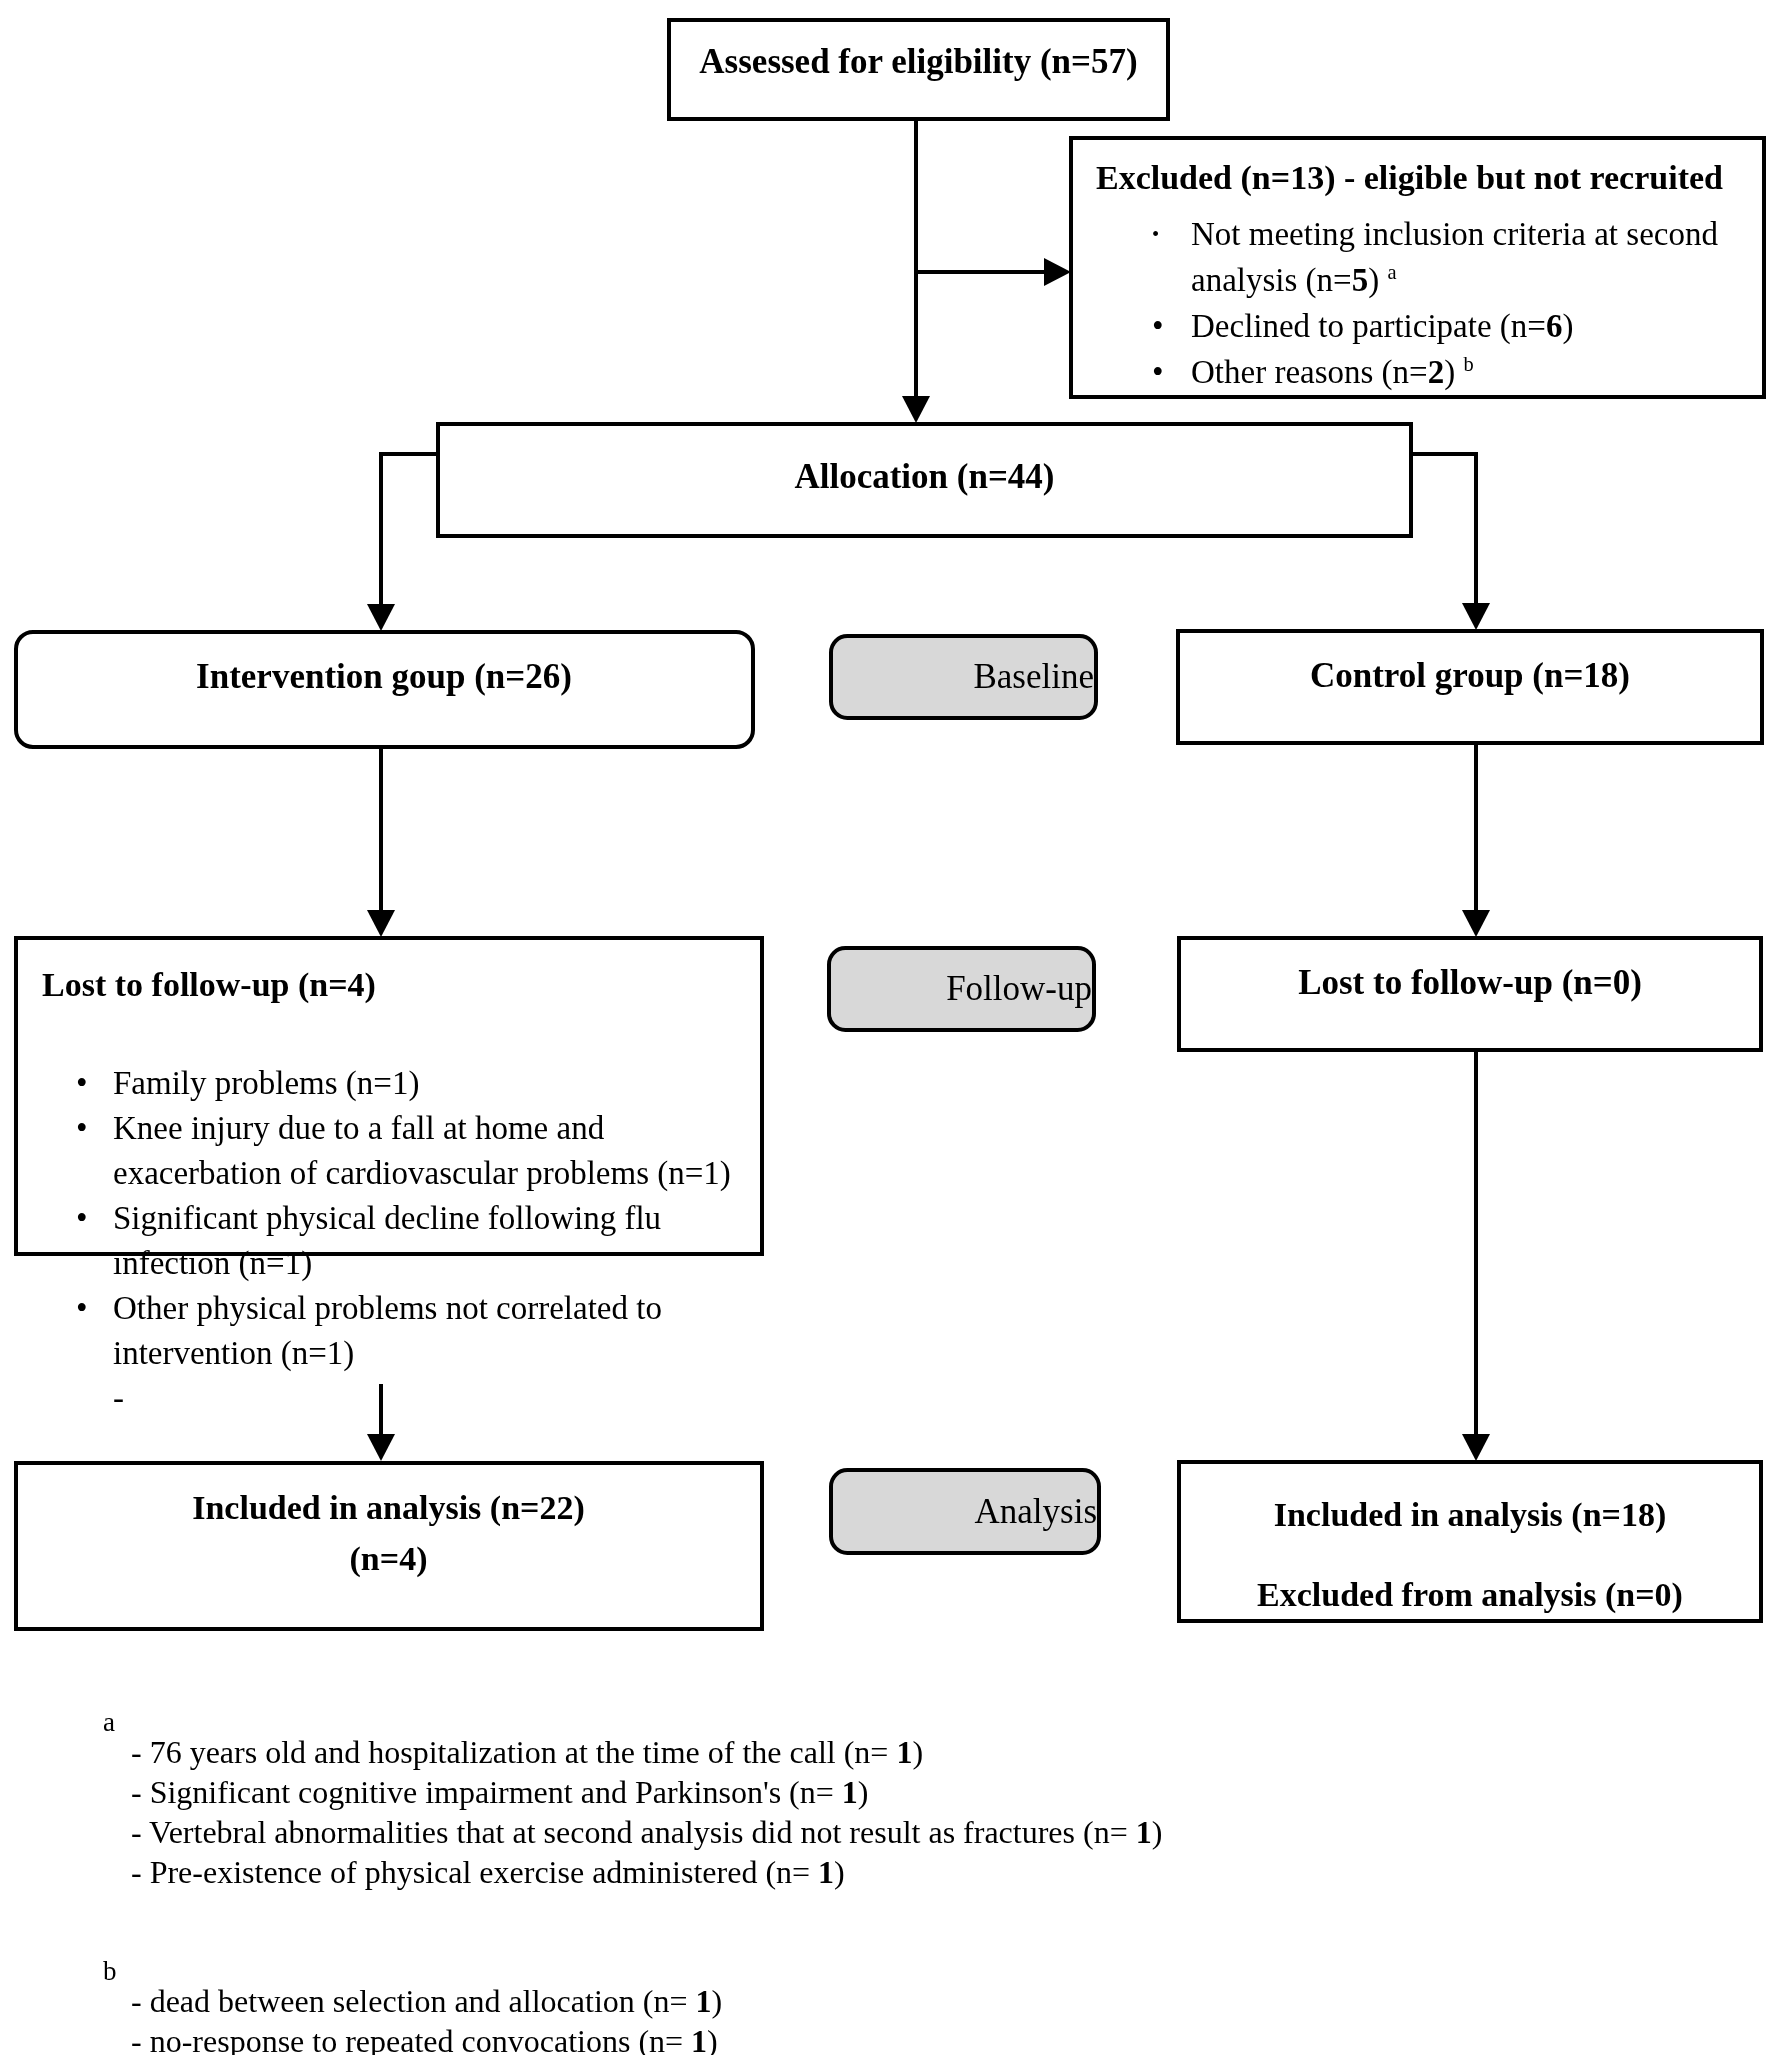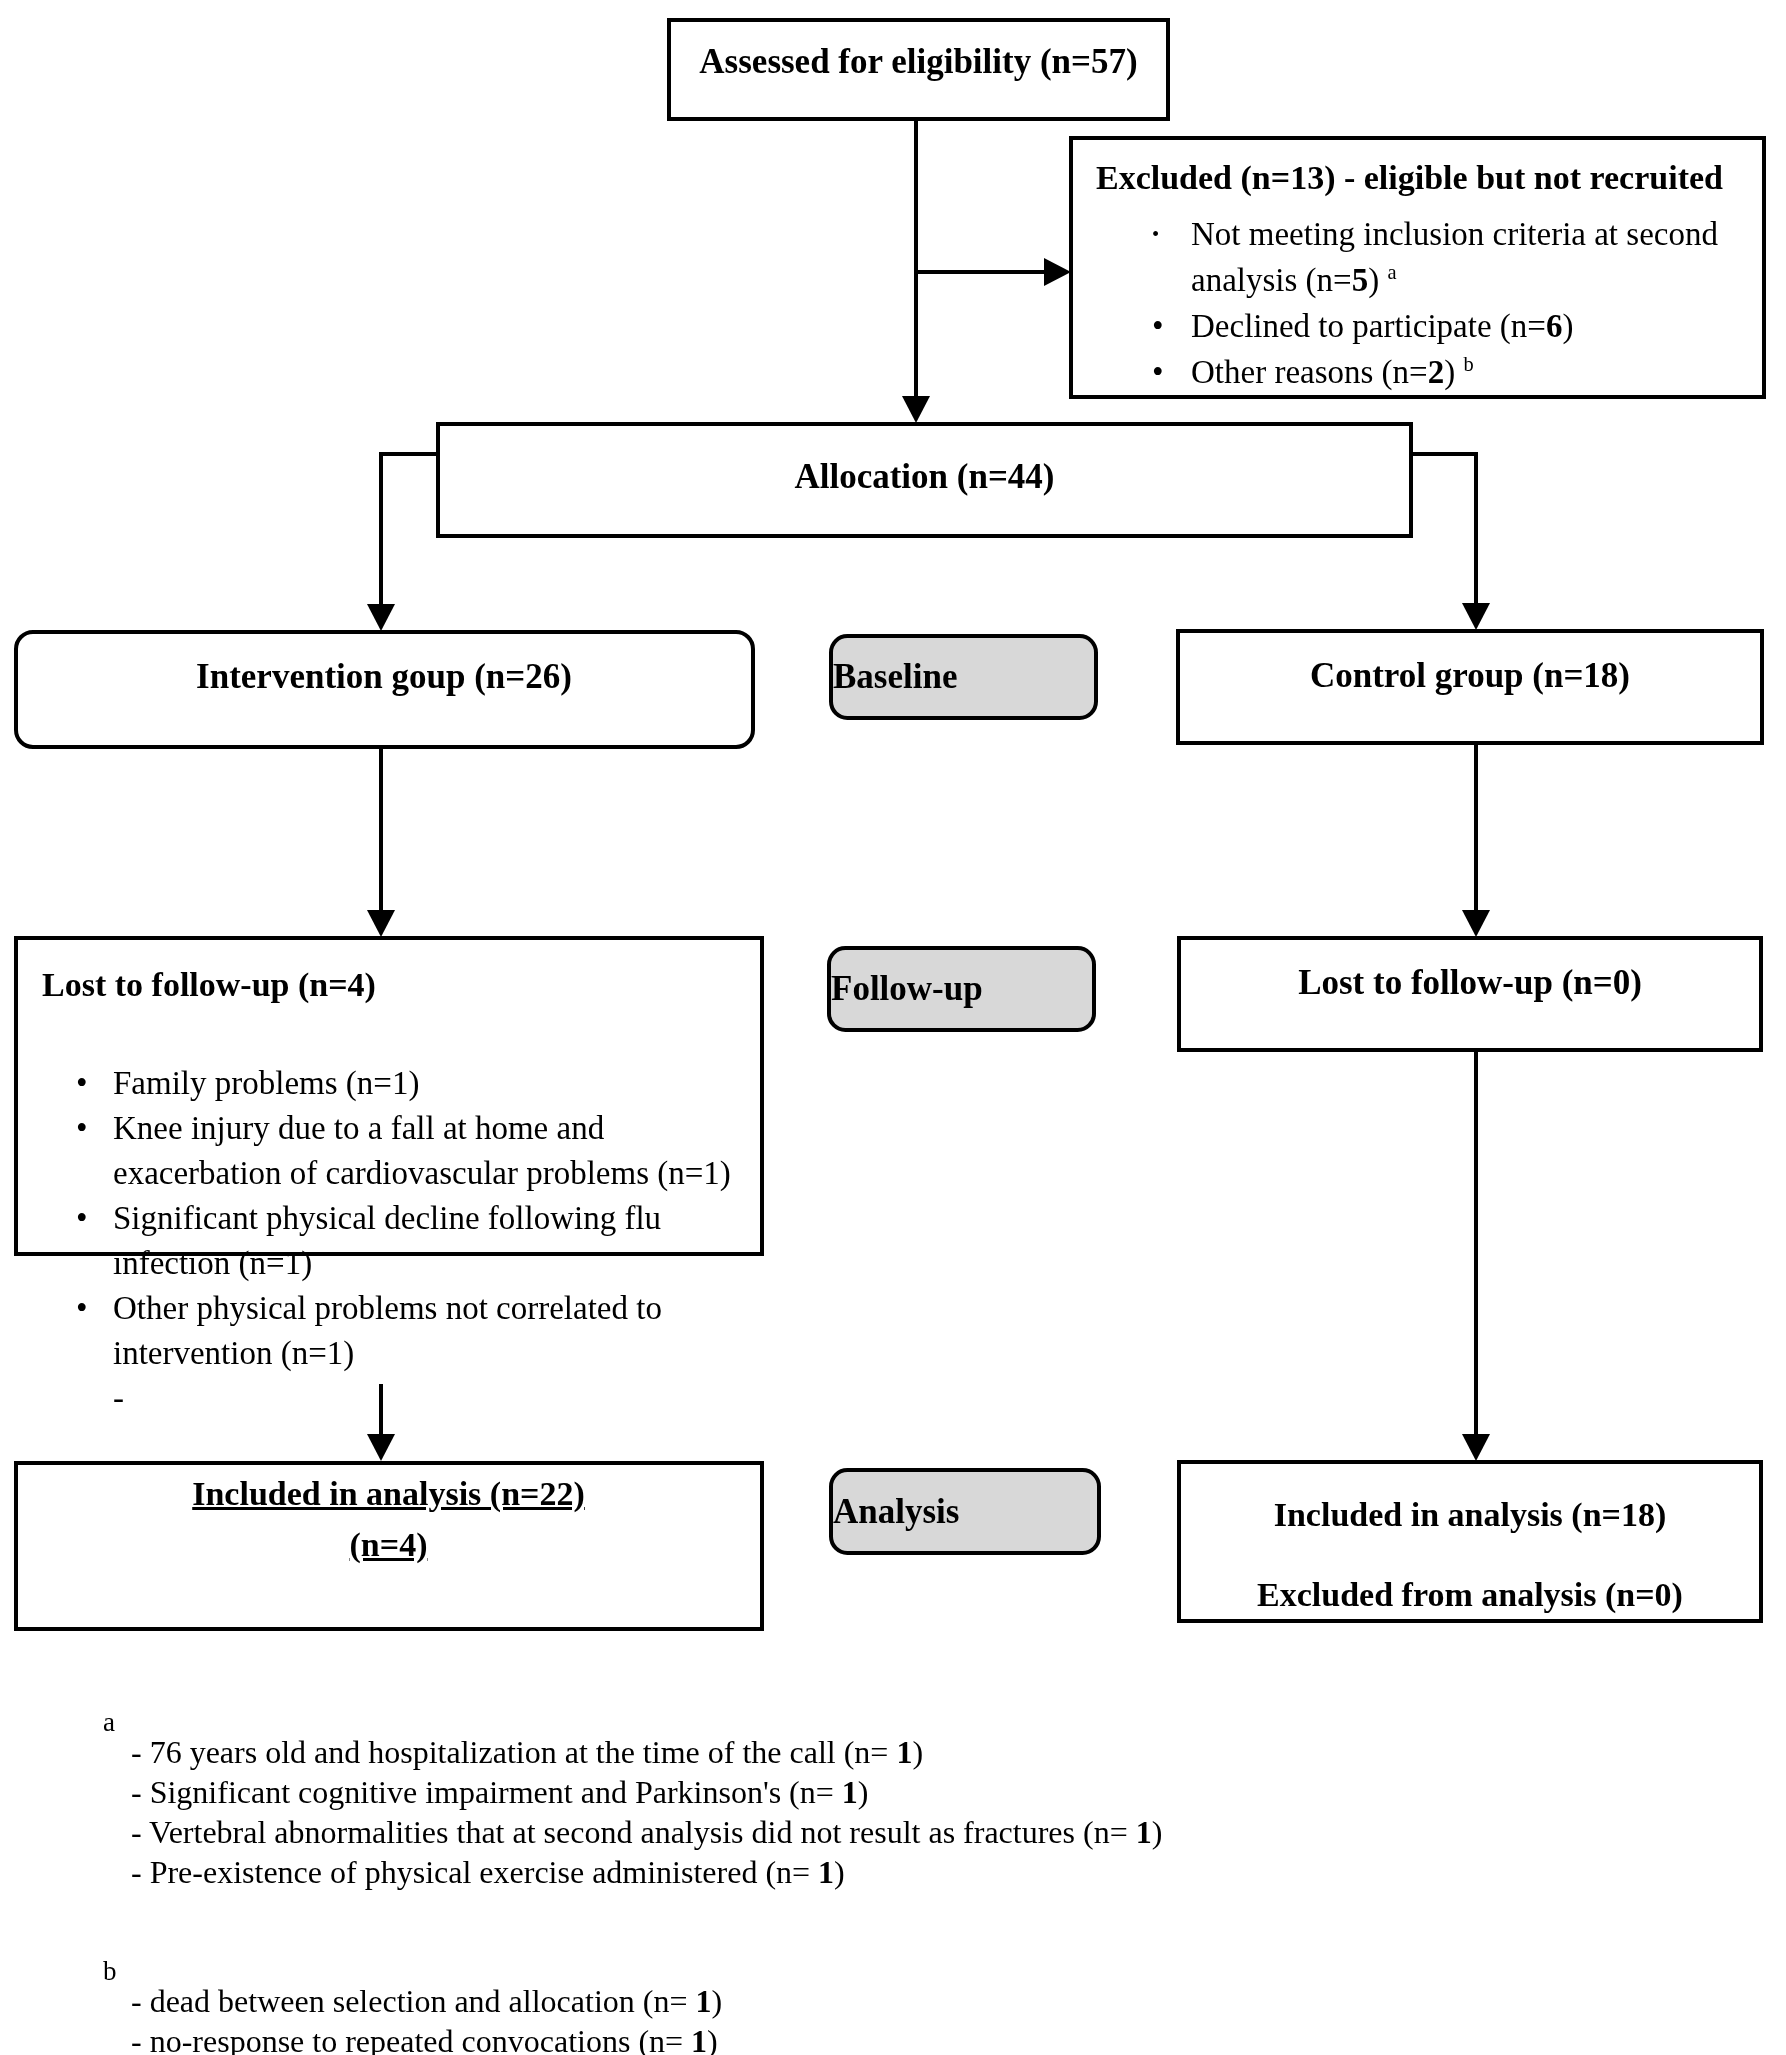--- a/index.html
+++ b/index.html
@@ -21,22 +21,22 @@
     text-align:center;
     font-weight:bold;font-size:35px;line-height:1.15;
     padding-top:23px;
   }
   .stage{
     position:absolute;
     background:var(--stage-fill,#d8d8d8);
     border:4.9px solid var(--line,#000000);
     border-radius:18.4px;
     box-sizing:border-box;
-    display:flex;align-items:center;justify-content:flex-start;
-    font-weight:bold;font-size:35px;
+    display:flex;align-items:center;justify-content:flex-end;
+    font-weight:normal;font-size:35px;
   }
   .line{position:absolute;background:var(--line,#000000);}
   .arrow-down{
     position:absolute;width:0;height:0;
     border-left:14px solid transparent;
     border-right:14px solid transparent;
     border-top:27px solid var(--line,#000000);
   }
   .arrow-right{
     position:absolute;width:0;height:0;
@@ -59,21 +59,21 @@
   .marker.dot::before{content:"\2022";}
   .marker.small::before{content:"\2022";font-size:62%;vertical-align:30%;}
   .marker.none::before{content:"";}
   .li-text{flex:1;}
   sup{font-size:62%;vertical-align:super;line-height:0;}
   
   .analysis-lines{
     display:flex;flex-direction:column;align-items:center;justify-content:flex-start;
     text-align:center;font-weight:bold;font-size:34px;line-height:51px;
   }
-  #analysis-intervention-box.analysis-lines{padding-top:3px;text-decoration:underline;}
+  #analysis-intervention-box.analysis-lines{padding-top:17px;}
   #analysis-control-box.analysis-lines{padding-top:24.5px;}
   #analysis-control-box .li + .li{margin-top:29px;}
   
   .footnote{position:absolute;font-size:32px;line-height:40px;}
   .fn-marker{position:absolute;left:-28px;top:-9.8px;font-size:27px;}
   .fn-body{display:block;}
 </style>
 </head>
 <body>
 

